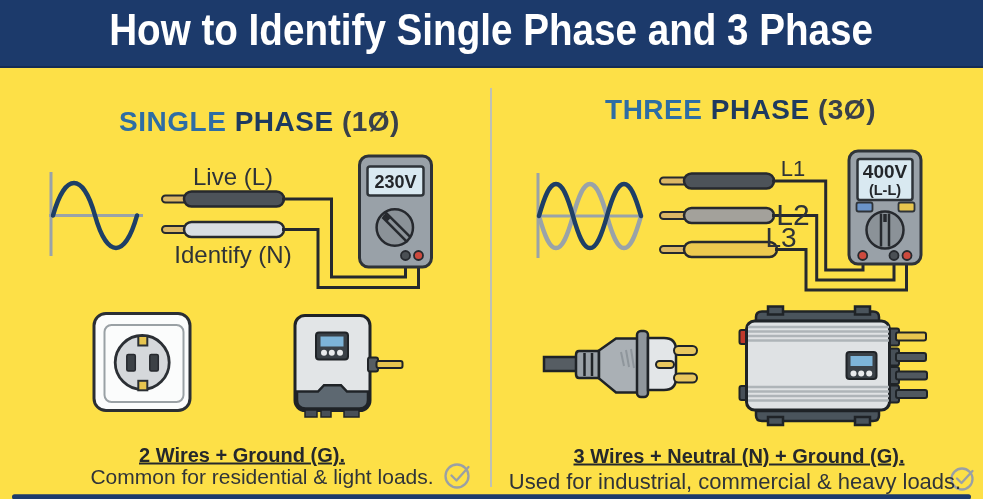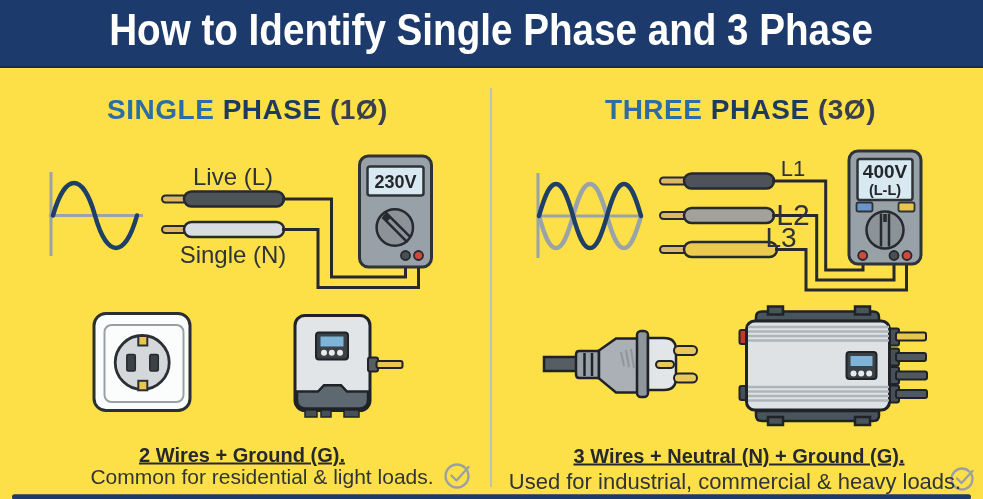--- a/index.html
+++ b/index.html
@@ -154,25 +154,25 @@
 <rect x="846.5" y="352" width="30" height="27" rx="3" fill="#3a4147" stroke="#1f2327" stroke-width="2"></rect>
 <rect x="850.5" y="356" width="22" height="10" fill="#7db4d8"></rect>
 <circle cx="853.5" cy="373.5" r="3" fill="#e8eaec"></circle>
 <circle cx="861.2" cy="373.5" r="3" fill="#e8eaec"></circle>
 <circle cx="869.2" cy="373.5" r="3" fill="#e8eaec"></circle>
 
 <circle cx="962" cy="479" r="10.5" fill="none" stroke="#9aa0a5" stroke-width="2.3"></circle>
 <path d="M957 478.5 L961.5 483 L972.5 471" fill="none" stroke="#9aa0a5" stroke-width="2.3" stroke-linecap="round" stroke-linejoin="round"></path>
 </svg>
 
-<div class="h2" style="left:2px;"><span class="c1">SINGLE</span> <span class="c2">PHASE</span> <span class="c3">(1Ø)</span></div>
+<div class="h2" style="left:14px;margin-top:12px;"><span class="c1">SINGLE</span> <span class="c2">PHASE</span> <span class="c3">(1Ø)</span></div>
 <div class="h2" style="left:495px;"><span class="c1">THREE</span> <span class="c2">PHASE</span> <span class="c3">(3Ø)</span></div>
 
 <div class="lbl" style="left:233px;top:177px;">Live (L)</div>
-<div class="lbl" style="left:233px;top:255px;">Single (N)</div>
+<div class="lbl" style="left:233px;top:255px;">Identify (N)</div>
 
 <div class="lbl" style="left:793px;top:169px;font-size:22px;">L1</div>
 <div class="lbl" style="left:793px;top:207px;font-size:30px;margin-top:8px;">L2</div>
 <div class="lbl" style="left:781px;top:238px;font-size:28px;">L3</div>
 
 <div class="txtb" style="left:242px;top:455px;">2 Wires + Ground (G).</div>
 <div class="txtr" style="left:243px;top:477px;margin-left:19px;">Common for residential &amp; light loads.</div>
 <div class="txtb" style="left:739px;top:456px;">3 Wires + Neutral (N) + Ground (G).</div>
 <div class="txtr" style="left:735px;top:482px;font-size:22px;">Used for industrial, commercial &amp; heavy loads.</div>
 </div>

